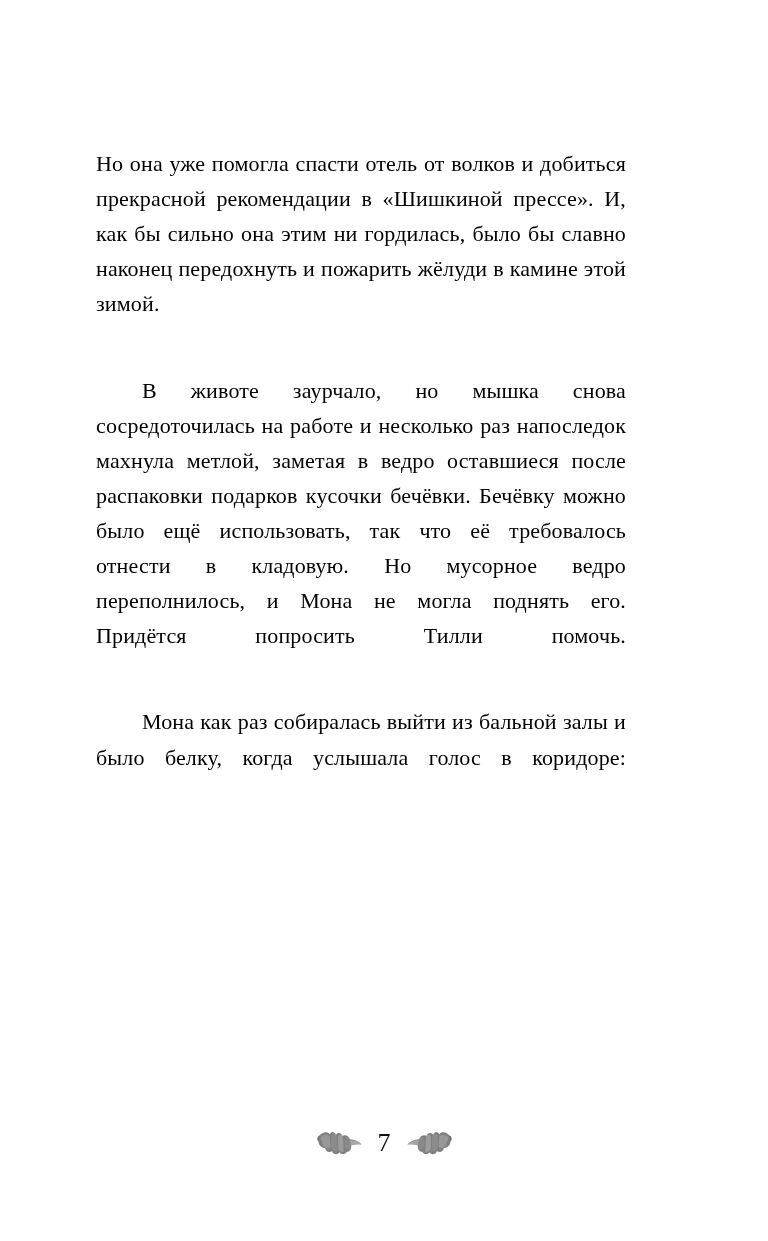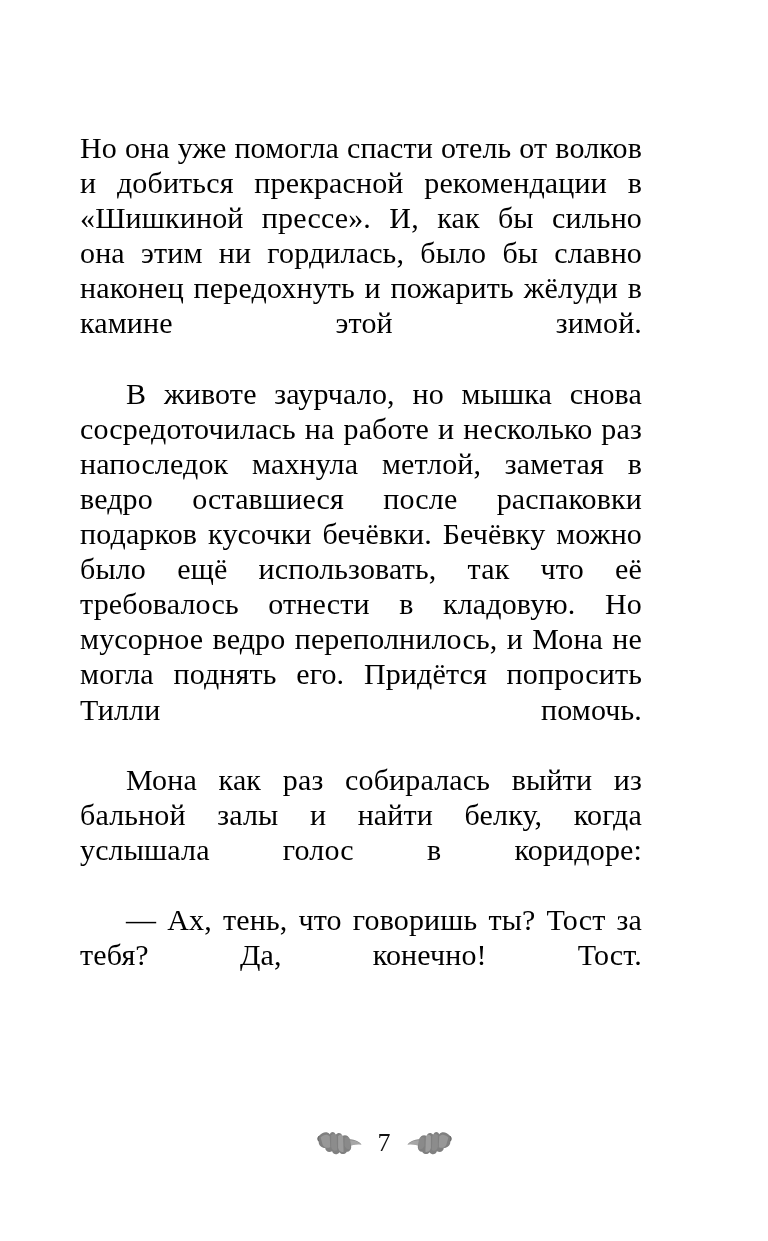--- a/index.html
+++ b/index.html
@@ -25,22 +25,22 @@
   }
 
   .text-block {
     position: absolute;
     left: 80px;
     top: 130px;
     width: 562px;
   }
 
   .para {
-    margin: 0;
-    font-size: 30px;
+    margin: 16px;
+    font-size: 22px;
     line-height: 35.1px;
     text-align: justify;
     text-justify: inter-word;
     text-indent: 46px;
     hyphens: manual;
     letter-spacing: 0.15px;
     word-spacing: 0.2px;
   }
 
   .para.first {
@@ -89,22 +89,21 @@
   }
 </style>
 </head>
 <body>
 
 <div class="page">
 
   <div class="text-block">
     <p class="para first">Но она уже помогла спасти отель от волков и добиться прекрасной рекомендации в «Шишкиной прессе». И, как бы сильно она этим ни гордилась, было бы славно наконец передохнуть и пожарить жёлуди в камине этой зимой.</p>
     <p class="para">В животе заурчало, но мышка снова сосредоточилась на работе и несколько раз напоследок махнула метлой, заметая в ведро оставшиеся после распаковки подарков кусочки бечёвки. Бечёвку можно было ещё использовать, так что её требовалось отнести в кладовую. Но мусорное ведро переполнилось, и Мона не могла поднять его. Придётся попросить Тилли помочь.</p>
-    <p class="para">Мона как раз собиралась выйти из бальной залы и найти белку, когда услышала голос в коридоре:</p>
-    <p class="para">— Ах, тень, что говоришь ты? Тост за тебя? Да, конечно! Тост.</p>
+    <p class="para">Мона как раз собиралась выйти из бальной залы и было белку, когда услышала голос в коридоре:</p>
   </div>
 
   <div class="footer">
 
     <span class="ornament left">
       <svg viewBox="0 0 100 62" xmlns="http://www.w3.org/2000/svg" aria-hidden="true">
         <path d="M6 16 C14 7, 24 5, 30 12 C33 4, 41 6, 43 13
                  C48 7, 56 9, 57 16 C64 12, 72 16, 72 23
                  C82 22, 92 27, 99 34 C90 33, 82 33, 76 36
                  C78 43, 74 50, 67 50 C64 56, 55 57, 51 51

